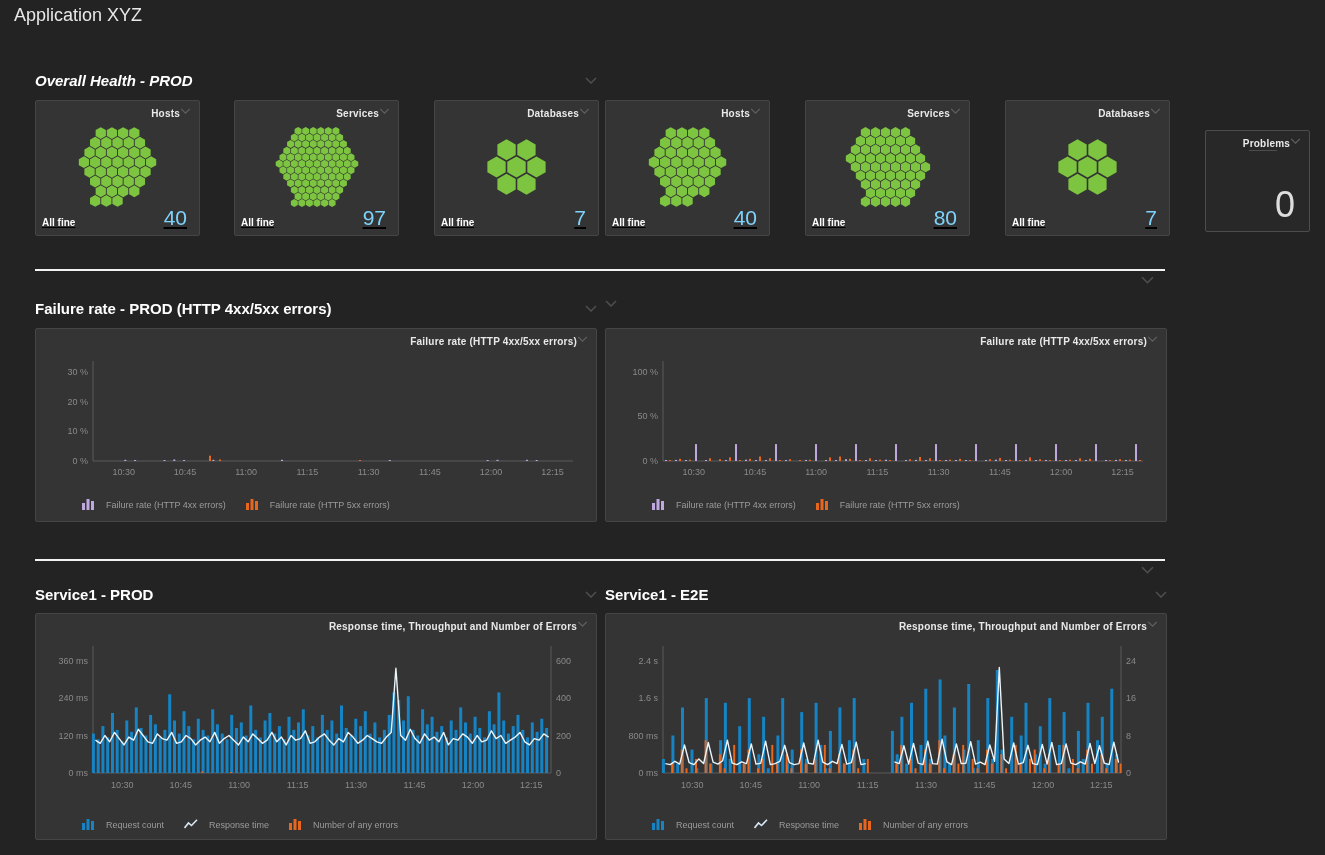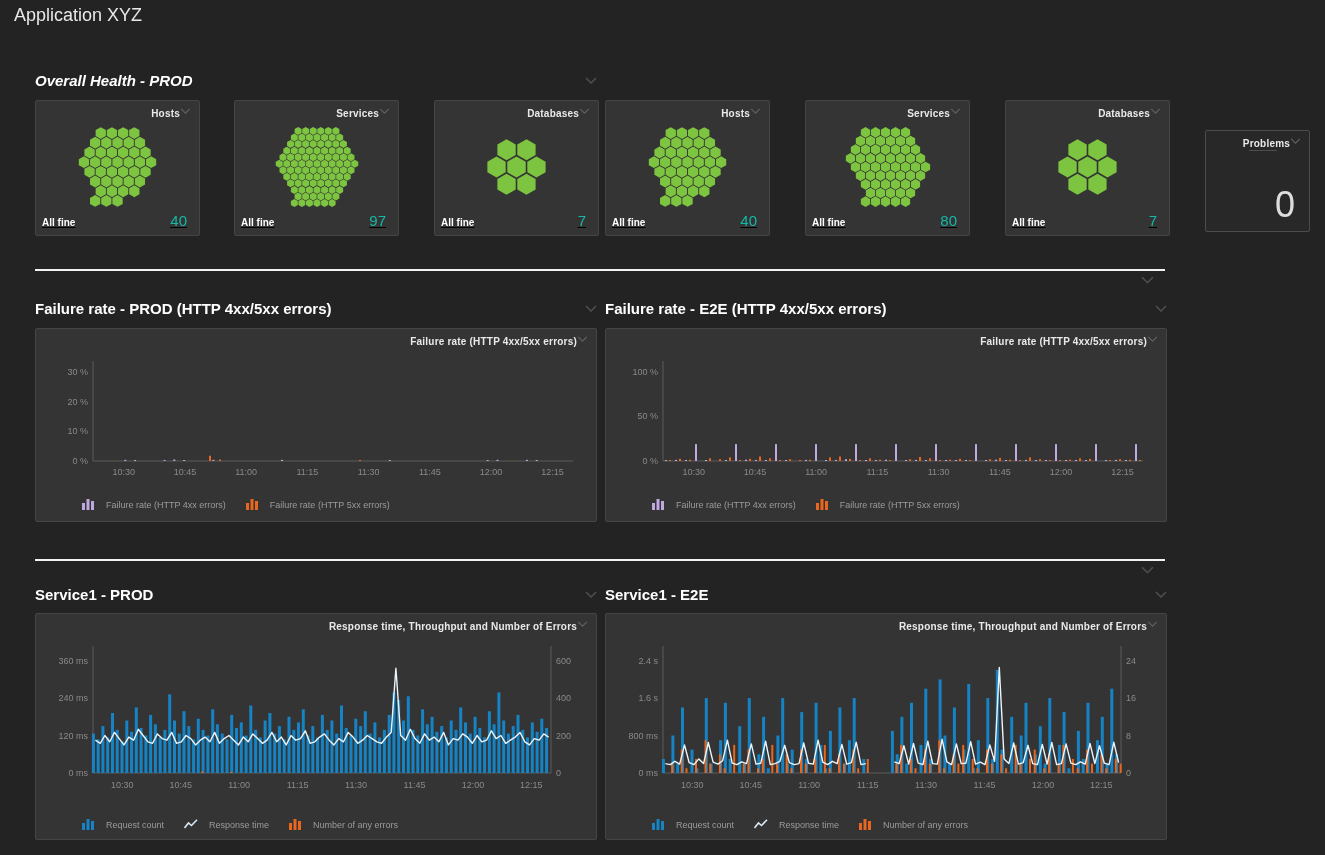--- a/index.html
+++ b/index.html
@@ -12,21 +12,21 @@
   .section-header{position:absolute;width:562px;display:flex;justify-content:space-between;align-items:center;}
   .section-header .sec-title{font-size:15px;font-weight:bold;color:#ffffff;}
   .chev{color:#5f5f5f;flex:none;}
   .sec-chev{color:#4f4f4f;}
   .tile{position:absolute;background:#343434;border:1px solid #454545;border-radius:2px;box-sizing:border-box;}
   .tile-header{position:absolute;left:10px;right:8px;top:7px;display:flex;justify-content:flex-end;align-items:flex-start;}
   .tile-label{font-size:10px;font-weight:bold;color:#e9e9e9;letter-spacing:.2px;}
   .hex-canvas{position:absolute;left:6px;right:6px;top:24px;bottom:26px;display:flex;align-items:center;justify-content:center;}
   .tile-footer{position:absolute;left:6px;right:12px;bottom:7px;display:flex;justify-content:space-between;align-items:flex-end;text-decoration:underline;}
   .status-label{font-size:10px;font-weight:bold;color:#ffffff;}
-  .count{font-size:15px;color:#14b8a6;line-height:1;}
+  .count{font-size:21px;color:#7dd3fc;line-height:1;}
   .problems-tile{background:#282828;border-color:#4c4c4c;}
   .problems-dash{width:28px;height:1px;background:#4d4d4d;margin:6px 6px 0 auto;}
   .problems-count{position:absolute;right:14px;bottom:8px;font-size:36px;font-weight:300;color:#dddddd;line-height:1;}
   .divider{position:absolute;left:35px;width:1130px;height:2px;background:#f2f2f2;}
   .divider-chev{position:absolute;color:#4f4f4f;}
   .chart-tile{position:absolute;width:562px;background:#343434;border:1px solid #454545;border-radius:2px;box-sizing:border-box;}
   .chart-canvas{position:absolute;left:11px;top:26px;}
   .legend{position:absolute;left:46px;display:flex;gap:20px;align-items:center;font-size:9px;color:#9b9b9b;}
   .legend-item{display:flex;gap:11px;align-items:center;cursor:default;}
   svg text{font-family:"Liberation Sans",sans-serif;}
@@ -410,21 +410,20 @@
     <path d="M1 1 L6 6 L11 1" fill="none" stroke="currentColor" stroke-width="1.5"></path>
   </svg>
 
 <div class="section-header" style="left:35px;top:300px;">
   <span class="sec-title">Failure rate - PROD (HTTP 4xx/5xx errors)</span>
   <svg class="chev sec-chev" width="12" height="7" viewBox="0 0 12 7">
       <path d="M1 1 L6 6 L11 1" fill="none" stroke="currentColor" stroke-width="1.5"></path>
     </svg>
 </div>
 <div class="section-header" style="left:605px;top:300px;">
-  <span class="sec-title">Failure rate - E2E (HTTP 4xx/5xx errors)</span>
   <svg class="chev sec-chev" width="12" height="7" viewBox="0 0 12 7">
       <path d="M1 1 L6 6 L11 1" fill="none" stroke="currentColor" stroke-width="1.5"></path>
     </svg>
 </div>
 
 <div class="chart-tile" style="left:35px;top:328px;height:194px;">
   <div class="tile-header">
       <span class="tile-label">Failure rate (HTTP 4xx/5xx errors)</span>
     <svg class="chev" width="11" height="6" viewBox="0 0 12 7">
         <path d="M1 1 L6 6 L11 1" fill="none" stroke="currentColor" stroke-width="1.5"></path>

